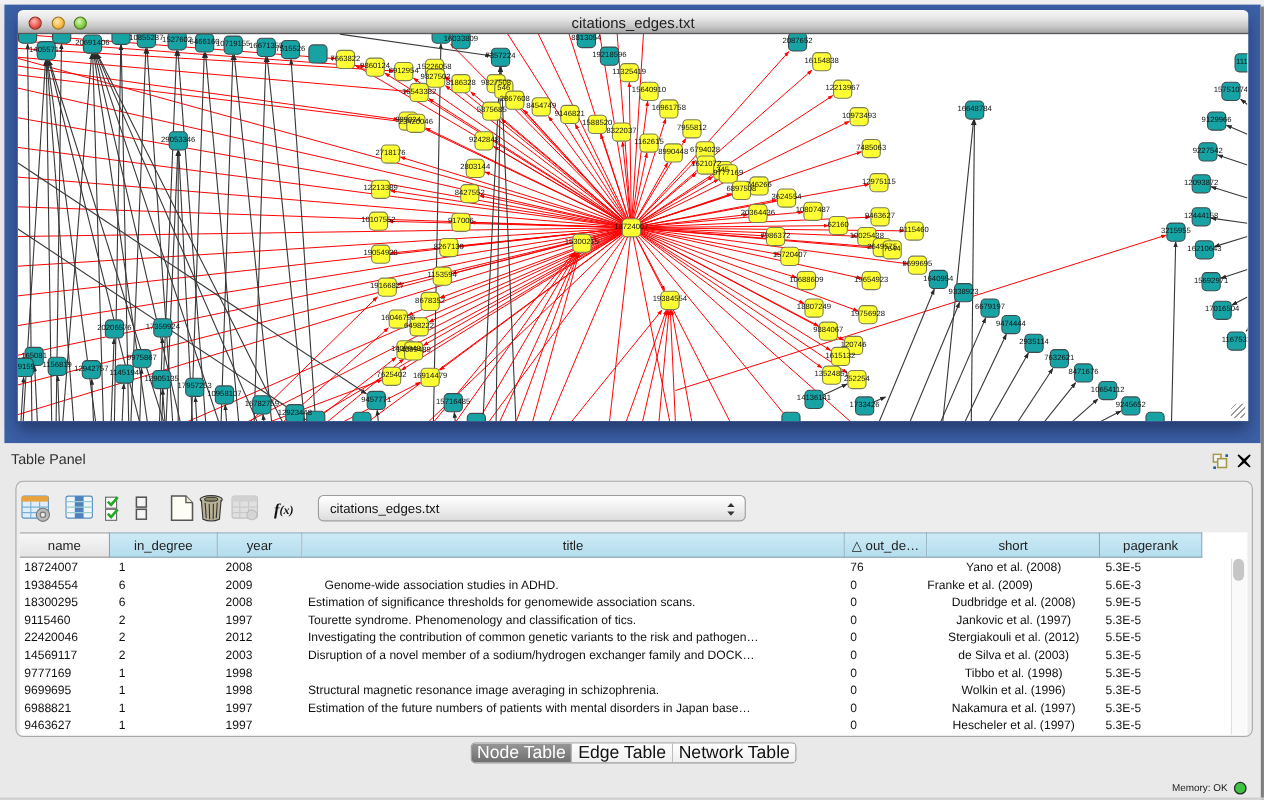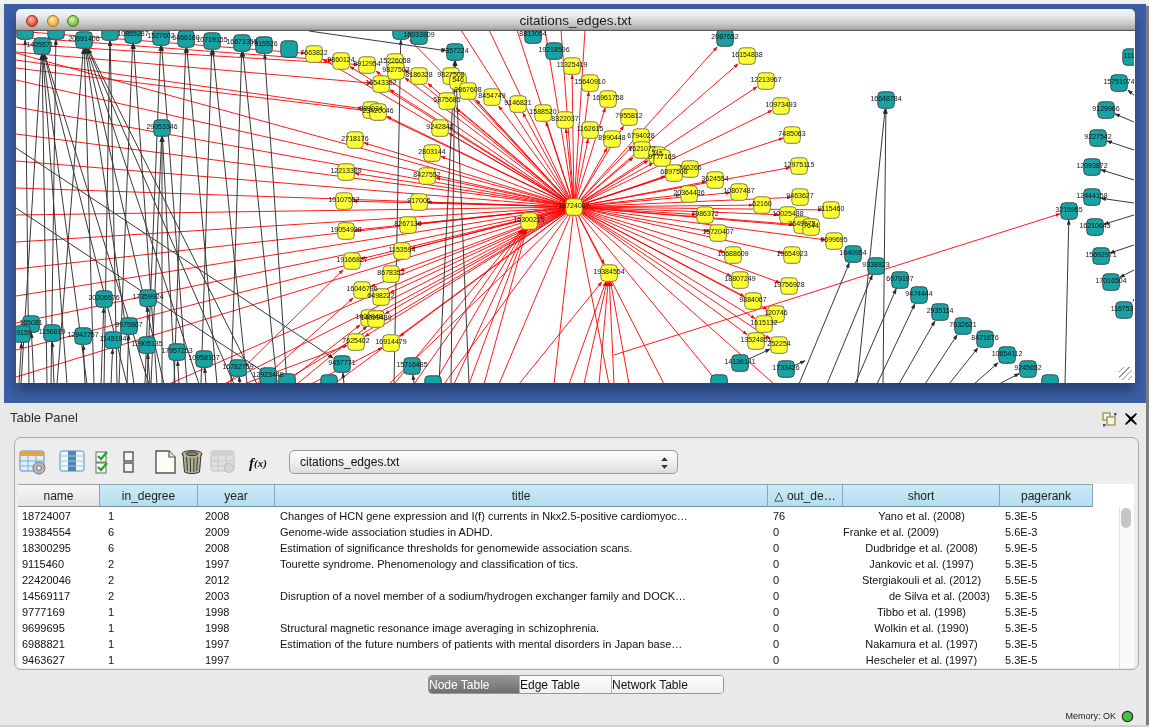--- a/index.html
+++ b/index.html
@@ -10,21 +10,21 @@
 #title{position:absolute;left:0;top:3.5px;width:100%;text-align:center;font-size:13.5px;color:#1c1c1c}
 .tl{position:absolute;top:5.5px;width:12px;height:12px;border-radius:50%}
 #tpanel{position:absolute;left:0;top:403px;width:1146px;height:324px;background:#e9e9e9}
 #tptitle{position:absolute;left:10px;top:410px;font-size:13px;color:#2e2e2e}
 #container{position:absolute;left:14px;top:437px;width:1125px;height:233px;background:#ededed;border:1px solid #a9a9a9;border-radius:7px}
 #whitearea{position:absolute;left:18px;top:484px;width:1116px;height:184px;background:#fff}
 .hcell{position:absolute;top:484px;height:23px;background:linear-gradient(#cdeaf6,#b4ddee);border-right:1px solid #86a7b8;border-top:1px solid #86a7b8;border-bottom:1px solid #6d94a8;font-size:12px;color:#222;text-align:center;line-height:22px}
 .trow{position:absolute;left:0;width:1133px;height:16px;font-size:11px;color:#111}
 .c{position:absolute;top:1px;white-space:nowrap;overflow:hidden}
 #tabs{position:absolute;left:428px;top:675px;height:19px;border:1px solid #979797;border-radius:4px;overflow:hidden;display:flex;background:#fff}
-.tab{font-size:12px;line-height:18px;text-align:left;color:#111;background:linear-gradient(#fff,#efefef);border-right:1px solid #b5b5b5}
+.tab{font-size:16px;line-height:18px;text-align:center;color:#111;background:linear-gradient(#fff,#efefef);border-right:1px solid #b5b5b5}
 .tabsel{background:linear-gradient(#969696,#6f6f6f);color:#fff}
 #memory{position:absolute;right:33px;top:711px;font-size:9px;color:#1a1a1a}
 #dropdown{position:absolute;left:289px;top:450px;width:389px;height:24px;border:1px solid #9b9b9b;border-radius:5px;background:linear-gradient(#fff,#ececec 60%,#dcdcdc);font-size:12px;color:#111;line-height:23px;padding-left:10px}
 </style></head><body>
 <div id="desktop"></div>
 <div style="position:absolute;left:0;top:0;width:1149px;height:4px;background:#f1f1f1"></div>
 <div id="win">
  <div style="position:absolute;left:0;top:22px;width:100%;height:352px;background:#fff"></div>
  <svg width="1118" height="352" viewBox="17 31 1118 352" style="position:absolute;left:0px;top:22px">
 <defs>
@@ -605,30 +605,29 @@
 <div class="hcell" style="left:100px;width:98px">in_degree</div>
 <div class="hcell" style="left:198px;width:77px">year</div>
 <div class="hcell" style="left:275px;width:493px">title</div>
 <div class="hcell" style="left:768px;width:75px">△&nbsp;out_de…</div>
 <div class="hcell" style="left:843px;width:157px">short</div>
 <div class="hcell" style="left:1000px;width:93px">pagerank</div>
 <div class="trow" style="top:509px">
 <span class="c" style="left:22px">18724007</span>
 <span class="c" style="left:108px">1</span>
 <span class="c" style="left:205px">2008</span>
-<span class="c" style="left:280px;width:484px">Changes of HCN gene expression and I(f) currents in Nkx2.5-positive cardiomyoc…</span>
 <span class="c" style="left:773px">76</span>
 <span class="c" style="left:843px;width:157px;text-align:center">Yano et al. (2008)</span>
 <span class="c" style="left:1005px">5.3E-5</span>
 </div>
 <div class="trow" style="top:525px">
 <span class="c" style="left:22px">19384554</span>
 <span class="c" style="left:108px">6</span>
 <span class="c" style="left:205px">2009</span>
-<span class="c" style="left:280px;width:484px">Genome-wide association studies in ADHD.</span>
+<span class="c" style="left:295px;width:484px">Genome-wide association studies in ADHD.</span>
 <span class="c" style="left:773px">0</span>
 <span class="c" style="left:843px;width:157px;text-align:left">Franke et al. (2009)</span>
 <span class="c" style="left:1005px">5.6E-3</span>
 </div>
 <div class="trow" style="top:541px">
 <span class="c" style="left:22px">18300295</span>
 <span class="c" style="left:108px">6</span>
 <span class="c" style="left:205px">2008</span>
 <span class="c" style="left:280px;width:484px">Estimation of significance thresholds for genomewide association scans.</span>
 <span class="c" style="left:773px">0</span>
@@ -641,48 +640,49 @@
 <span class="c" style="left:205px">1997</span>
 <span class="c" style="left:280px;width:484px">Tourette syndrome. Phenomenology and classification of tics.</span>
 <span class="c" style="left:773px">0</span>
 <span class="c" style="left:843px;width:157px;text-align:center">Jankovic et al. (1997)</span>
 <span class="c" style="left:1005px">5.3E-5</span>
 </div>
 <div class="trow" style="top:573px">
 <span class="c" style="left:22px">22420046</span>
 <span class="c" style="left:108px">2</span>
 <span class="c" style="left:205px">2012</span>
+<span class="c" style="left:280px;width:484px">Investigating the contribution of common genetic variants to the risk and pathogen…</span>
 <span class="c" style="left:773px">0</span>
 <span class="c" style="left:843px;width:157px;text-align:center">Stergiakouli et al. (2012)</span>
 <span class="c" style="left:1005px">5.5E-5</span>
 </div>
 <div class="trow" style="top:589px">
 <span class="c" style="left:22px">14569117</span>
 <span class="c" style="left:108px">2</span>
 <span class="c" style="left:205px">2003</span>
 <span class="c" style="left:280px;width:484px">Disruption of a novel member of a sodium/hydrogen exchanger family and DOCK…</span>
 <span class="c" style="left:773px">0</span>
-<span class="c" style="left:889px;width:157px;text-align:left">de Silva et al. (2003)</span>
+<span class="c" style="left:843px;width:157px;text-align:center">de Silva et al. (2003)</span>
 <span class="c" style="left:1005px">5.3E-5</span>
 </div>
 <div class="trow" style="top:605px">
 <span class="c" style="left:22px">9777169</span>
 <span class="c" style="left:108px">1</span>
 <span class="c" style="left:205px">1998</span>
 <span class="c" style="left:773px">0</span>
 <span class="c" style="left:843px;width:157px;text-align:center">Tibbo et al. (1998)</span>
 <span class="c" style="left:1005px">5.3E-5</span>
 </div>
 <div class="trow" style="top:621px">
 <span class="c" style="left:22px">9699695</span>
 <span class="c" style="left:108px">1</span>
 <span class="c" style="left:205px">1998</span>
 <span class="c" style="left:280px;width:484px">Structural magnetic resonance image averaging in schizophrenia.</span>
 <span class="c" style="left:773px">0</span>
-<span class="c" style="left:843px;width:157px;text-align:center">Wolkin et al. (1990)</span>
+<span class="c" style="left:843px;width:157px;text-align:center">Wolkin et al. (1996)</span>
 <span class="c" style="left:1005px">5.3E-5</span>
 </div>
 <div class="trow" style="top:637px">
 <span class="c" style="left:22px">6988821</span>
 <span class="c" style="left:108px">1</span>
 <span class="c" style="left:205px">1997</span>
 <span class="c" style="left:280px;width:484px">Estimation of the future numbers of patients with mental disorders in Japan base…</span>
 <span class="c" style="left:773px">0</span>
 <span class="c" style="left:843px;width:157px;text-align:center">Nakamura et al. (1997)</span>
 <span class="c" style="left:1005px">5.3E-5</span>

